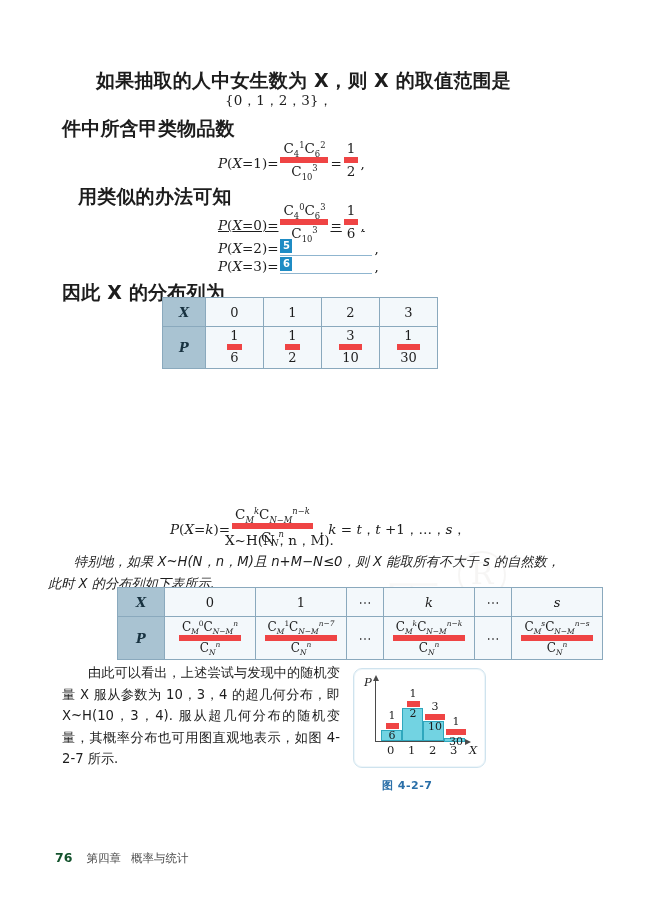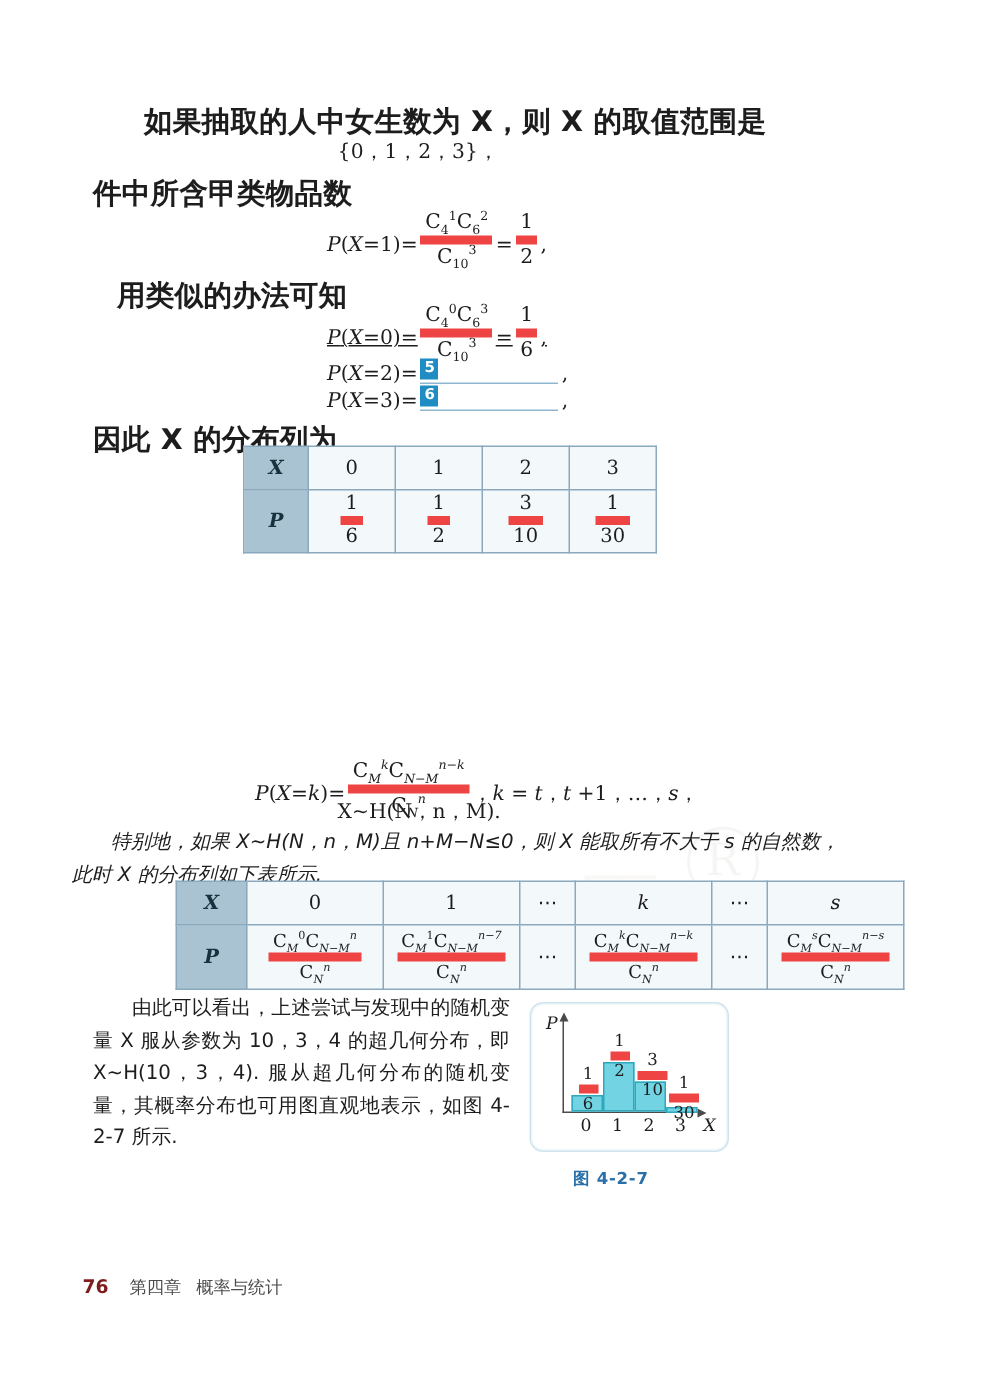--- a/index.html
+++ b/index.html
@@ -66,21 +66,21 @@
   .figcap{position:absolute;font-family:"DejaVu Sans","Liberation Sans",sans-serif;
           font-size:11px;color:#2a6fa8;font-weight:bold;letter-spacing:.5px;}
   .bar{position:absolute;background:#72d3e2;border:1px solid #2fa7bd;box-sizing:border-box;}
   .axis{position:absolute;background:#4a4a4a;}
   .axlbl{position:absolute;font-family:"DejaVu Serif",serif;font-size:11.5px;}
   .barlbl{position:absolute;font-family:"DejaVu Serif",serif;font-size:11px;text-align:center;}
 
   
   .footer{position:absolute;left:55px;top:850px;
           font-family:"DejaVu Sans","Liberation Sans",sans-serif;font-size:11.5px;color:#4c4c4c;}
-  .footer .pg{font-weight:bold;color:#7f1d1d;margin-right:14px;font-size:12.5px;}
+  .footer .pg{font-weight:bold;color:#14532d;margin-right:14px;font-size:12.5px;}
   .footer .ch{margin-right:10px;}
 </style>
 </head>
 <body>
 
 <div class="page">
 
   <div class="watermark">
     <div class="wm-cn">愿</div>
     <div class="wm-r">R</div>

